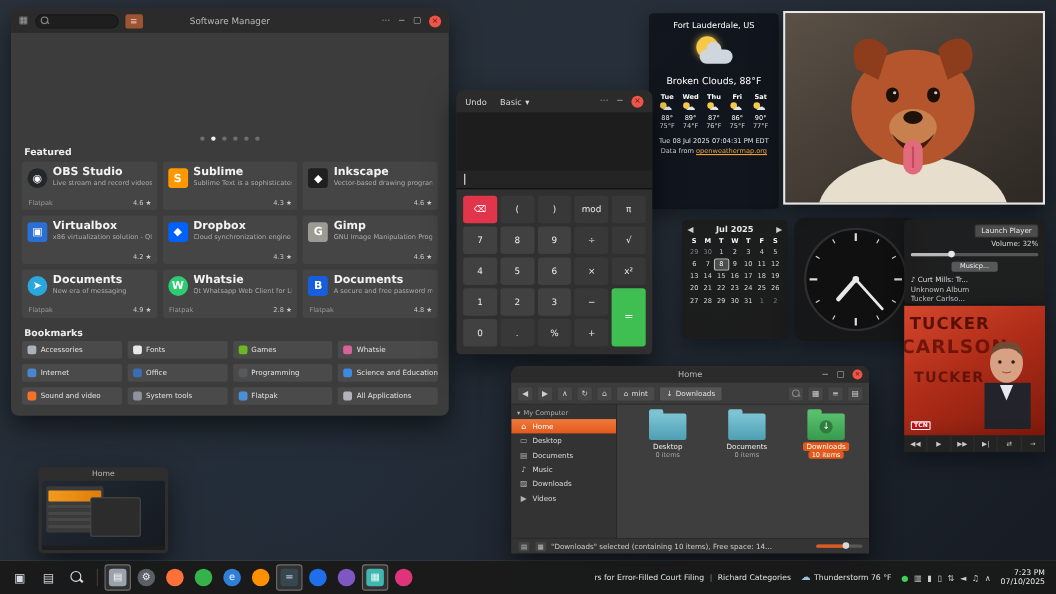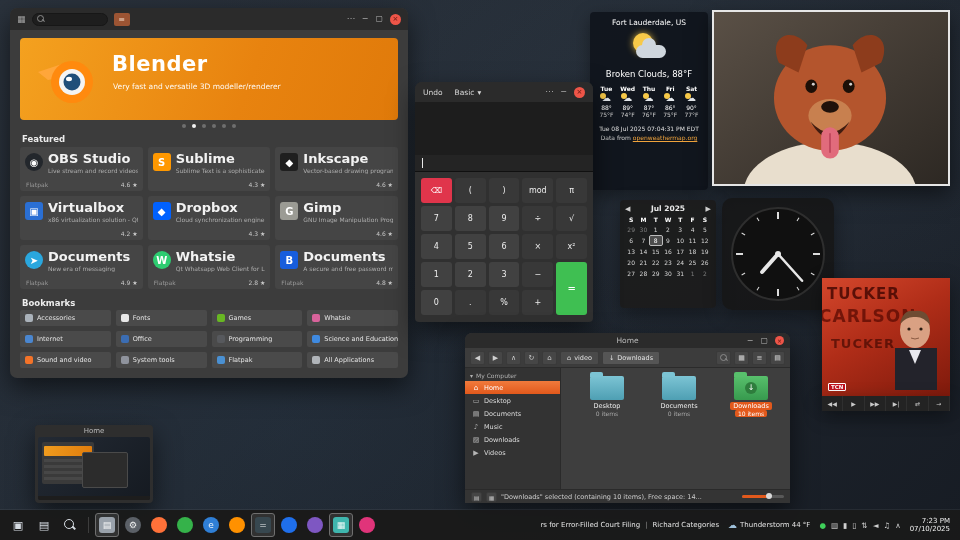--- a/index.html
+++ b/index.html
@@ -31,21 +31,21 @@
 .sm-banner-t{position:absolute;left:92px;top:14px;color:#fff;font-size:21px;font-weight:bold;letter-spacing:.5px;}
 .sm-banner-s{position:absolute;left:93px;top:44px;color:#fff;font-size:7.5px;opacity:.95;}
 .sm-dots{position:absolute;left:0;top:116px;width:100%;display:flex;justify-content:center;gap:6px;}
 .sm-dots i{width:4px;height:4px;border-radius:50%;background:#6e6e6e;}
 .sm-dots i.on{background:#f2f2f2;}
 .sm-h{position:absolute;left:12px;top:126px;color:#ececec;font-size:8.5px;font-weight:bold;}
 .sm-h.h2{top:290px;}
 .sm-apps{position:absolute;left:10px;top:139px;width:378px;display:grid;grid-template-columns:repeat(3,1fr);gap:5px;}
 .app-card{position:relative;height:44px;background:#454545;border-radius:3px;padding:4px 5px 3px 28px;overflow:hidden;}
 .app-icon{position:absolute;left:5px;top:6px;width:18px;height:18px;border-radius:3px;display:flex;align-items:center;justify-content:center;font-size:10px;color:#fff;font-weight:bold;}
-.app-name{font-size:13px;font-weight:bold;color:#f2f2f2;white-space:nowrap;overflow:hidden;}
+.app-name{font-size:10px;font-weight:bold;color:#f2f2f2;white-space:nowrap;overflow:hidden;}
 .app-desc{font-size:6px;color:#adadad;white-space:nowrap;overflow:hidden;margin-top:1px;}
 .app-foot{position:absolute;left:6px;right:5px;bottom:3px;display:flex;justify-content:space-between;align-items:center;}
 .app-badge{font-size:6px;color:#9a9a9a;}
 .app-rating{font-size:6px;color:#c9c9c9;margin-left:auto;}
 .sm-cats{position:absolute;left:10px;top:302px;width:378px;display:grid;grid-template-columns:repeat(4,1fr);gap:5px;}
 .cat{display:flex;align-items:center;gap:4px;height:16px;background:#4a4a4a;border-radius:2px;padding:0 5px;color:#e3e3e3;font-size:6.5px;white-space:nowrap;overflow:hidden;}
 .cat i{flex:0 0 auto;width:8px;height:8px;border-radius:2px;font-style:normal;}
 
 
 .calc{left:415px;top:82px;width:178px;height:240px;background:#303030;border-radius:7px 7px 4px 4px;}
@@ -333,20 +333,40 @@
           <line x1="56" y1="14" x2="56" y2="21" stroke="#dcdcdc" stroke-width="2" transform="rotate(270 56 56)"></line>
           <line x1="56" y1="14" x2="56" y2="18" stroke="#dcdcdc" stroke-width="1" transform="rotate(300 56 56)"></line>
           <line x1="56" y1="14" x2="56" y2="18" stroke="#dcdcdc" stroke-width="1" transform="rotate(330 56 56)"></line>
         </g>
       <line x1="56" y1="56" x2="56" y2="32" stroke="#e8e8e8" stroke-width="4" stroke-linecap="round" transform="rotate(221.5 56 56)"></line>
       <line x1="56" y1="56" x2="56" y2="20" stroke="#e8e8e8" stroke-width="2.5" stroke-linecap="round" transform="rotate(138 56 56)"></line>
       <circle cx="56" cy="56" r="3" fill="#e8e8e8"></circle>
     </svg>
   </div>
 
+  <div class="music">
+    <div class="m-row">
+      <span class="m-launch">Launch Player</span>
+    </div>
+    <div class="m-row">
+      <span class="m-vol">Volume: 32%</span>
+    </div>
+    <div class="m-row">
+      <div class="m-slider">
+        <div class="m-fill" id="vol-fill" style="width: 32%;"></div>
+        <div class="m-knob" id="vol-knob" style="left: calc(32% - 3px);"></div>
+      </div>
+    </div>
+    <div class="m-row">
+      <span class="m-chip">Musicp...</span>
+    </div>
+    <div class="m-line">♪ Curt Mills: Tr...</div>
+    <div class="m-line m-sub">Unknown Album</div>
+    <div class="m-line m-sub">Tucker Carlso...</div>
+  </div>
 
   <div class="poster">
     <div class="p-txt p-t1">TUCKER</div>
     <div class="p-txt p-t2">CARLSON</div>
     <div class="p-txt p-t3">TUCKER</div>
     <svg class="p-face" viewBox="0 0 52 84">
       <rect x="6" y="42" width="42" height="42" fill="#23232b"></rect>
       <path d="M20 44 L26 58 L32 44 Z" fill="#e8e8ee"></path>
       <ellipse cx="26" cy="24" rx="15" ry="18" fill="#d9a183"></ellipse>
       <path d="M11 18 Q14 3 26 5 Q40 3 41 19 Q34 10 26 11 Q18 10 11 18 Z" fill="#6e4c33"></path>
@@ -366,37 +386,27 @@
     </div>
 
   <div class="window sm">
     <div class="titlebar">
       <span class="tb-appmenu">▦</span>
       <div class="sm-search">
         <span class="mag"></span>
         <input aria-label="Software Manager" style="">
       </div>
       <span class="sm-menu-btn">≡</span>
+      <div class="tb-title">Software Manager</div>
       <div class="tb-controls">
         <span class="tb-btn">⋯</span>
         <span class="tb-btn">−</span>
         <span class="tb-btn">▢</span>
         <span class="tb-close">×</span>
       </div>
-    </div>
-    <div class="sm-banner">
-      <svg width="62" height="56" viewBox="0 0 62 56">
-        <path d="M2 22 L26 14 L35 25 L12 30 Z" fill="#ffa63a"></path>
-        <circle cx="36" cy="32" r="21" fill="#ff8a0e"></circle>
-        <circle cx="36" cy="32" r="13" fill="#f4f4f4"></circle>
-        <circle cx="36" cy="32" r="8.5" fill="#1f4e79"></circle>
-        <ellipse cx="33" cy="29" rx="3" ry="2.2" fill="#fff"></ellipse>
-      </svg>
-      <div class="sm-banner-t">Blender</div>
-      <div class="sm-banner-s">Very fast and versatile 3D modeller/renderer</div>
     </div>
     <div class="sm-dots" id="sm-dots">
         <i></i>
         <i class="on"></i>
         <i></i>
         <i></i>
         <i></i>
         <i></i>
       </div>
     <div class="sm-h">Featured</div>
@@ -592,21 +602,21 @@
       </div>
     </div>
     <div class="nemo-toolbar">
       <span class="nt-btn">◀</span>
       <span class="nt-btn">▶</span>
       <span class="nt-btn">∧</span>
       <span class="nt-btn">↻</span>
       <span class="nt-btn">⌂</span>
       <span class="crumb">
         <span>⌂</span>
-        <span>video</span>
+        <span>mint</span>
       </span>
       <span class="crumb active">
         <span>↓</span>
         <span>Downloads</span>
       </span>
       <div class="nt-right">
         <span class="nt-btn">
             <span class="mag"></span>
           </span>
         <span id="nt-views" style="display:flex;gap:3px;">
@@ -737,21 +747,21 @@
         </div>
       </div>
     <div class="tb-right">
       <div class="ticker">
         <span>rs for Error-Filled Court Filing</span>
         <span class="sep">|</span>
         <span>Richard Categories</span>
       </div>
       <div class="tb-weather">
         <span class="wic">☁</span>
-        <span>Thunderstorm 44 °F</span>
+        <span>Thunderstorm 76 °F</span>
       </div>
       <div id="tb-tray">
           <span style="color: rgb(63, 207, 90);">●</span>
           <span style="color: rgb(207, 207, 207);">▥</span>
           <span style="color: rgb(207, 207, 207);">▮</span>
           <span style="color: rgb(207, 207, 207);">▯</span>
           <span style="color: rgb(207, 207, 207);">⇅</span>
           <span style="color: rgb(207, 207, 207);">◄</span>
           <span style="color: rgb(207, 207, 207);">♫</span>
           <span style="color: rgb(207, 207, 207);">∧</span>

